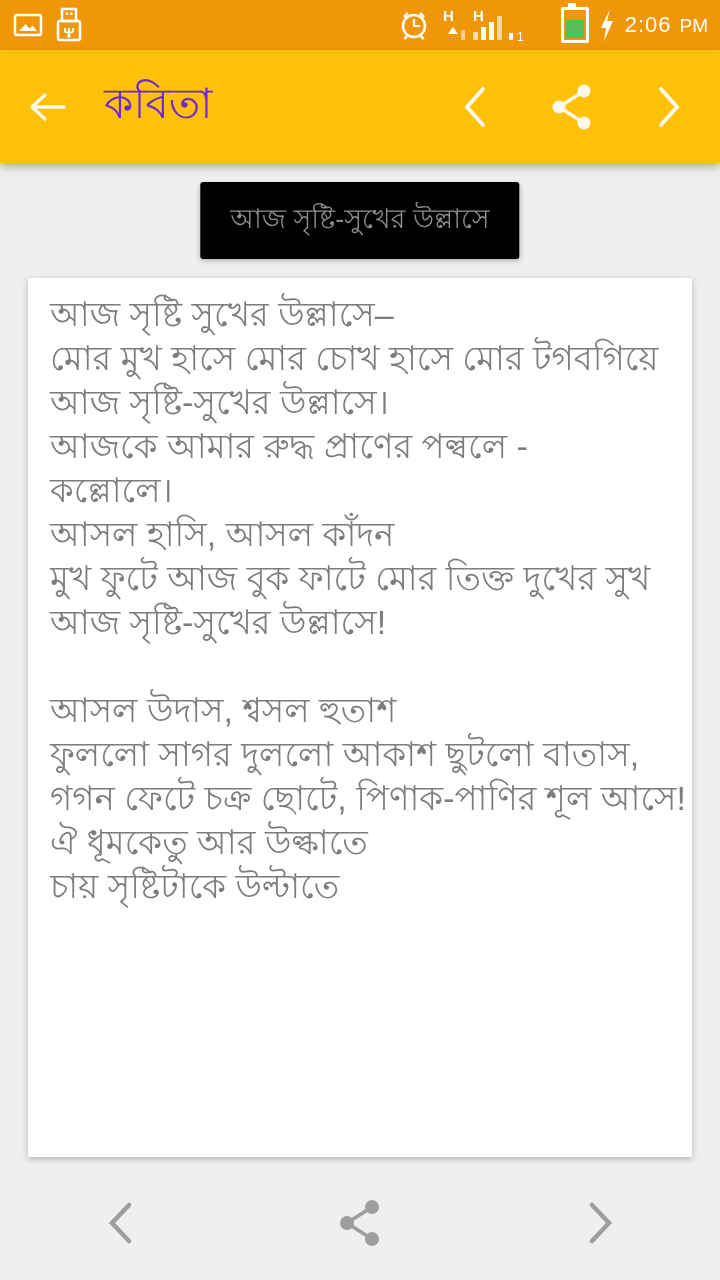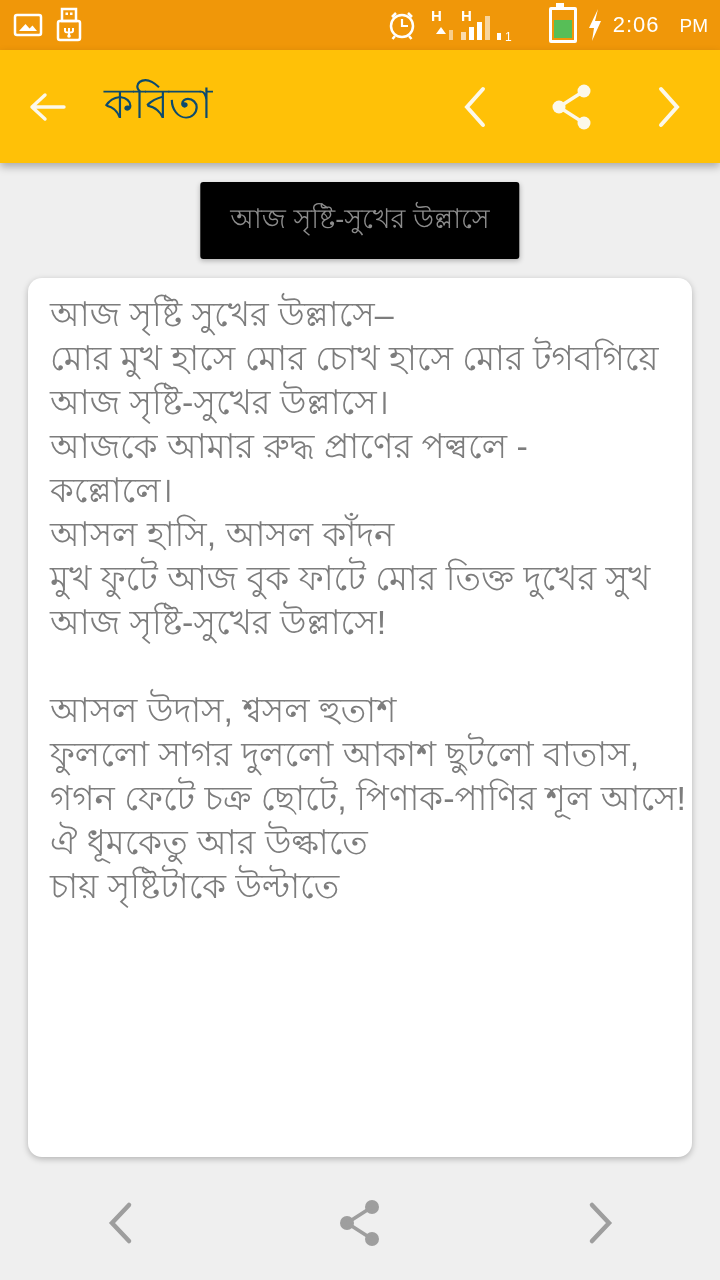--- a/index.html
+++ b/index.html
@@ -10,46 +10,46 @@
     -webkit-font-smoothing:antialiased;
   }
   
   .status-bar{
     position:absolute;top:0;left:0;width:720px;height:50px;
     background:#F09709;display:flex;align-items:center;justify-content:space-between;
     padding:0 12px;box-sizing:border-box;color:#fff;
   }
   .sb-left,.sb-right{display:flex;align-items:center;gap:10px;}
   .sb-time{font-size:22px;color:#fff;letter-spacing:1px;}
-  .sb-ampm{font-size:19px;color:#fff;margin-left:20px;}
+  .sb-ampm{font-size:19px;color:#fff;margin-left:8px;}
   .battery{position:relative;width:22px;height:30px;border:3px solid #fff;border-radius:2px;margin-left:2px;}
   .battery:before{content:"";position:absolute;top:-7px;left:4px;width:8px;height:4px;background:#fff;}
   .battery-fill{position:absolute;left:2px;right:2px;bottom:2px;height:60%;background:#57BE57;}
   
   .app-bar{
     position:absolute;top:50px;left:0;width:720px;height:113px;
     background:#FFC107;display:flex;align-items:center;
     padding:0 24px;box-sizing:border-box;
     box-shadow:0 4px 8px rgba(0,0,0,0.28);
   }
-  .app-title{color:#0c4a6e;font-size:42px;margin-left:34px;flex:0 0 auto;text-align:right;}
+  .app-title{color:#6d28d9;font-size:42px;margin-left:34px;flex:0 0 auto;text-align:right;}
   .app-bar-spacer{flex:1;}
   .app-bar .nav-group{display:flex;align-items:center;gap:62px;margin-right:14px;}
   .icon-btn{background:none;border:none;padding:0;margin:0;cursor:pointer;display:flex;align-items:center;justify-content:center;}
   
   .title-card{
     position:absolute;top:182px;left:50%;transform:translateX(-50%);
     background:#000000;border-radius:3px;box-shadow:0 2px 5px rgba(0,0,0,0.25);
     padding:16px 30px;white-space:nowrap;
     font-size:27px;color:#8C8C8C;
   }
   
   .poem-card{
     position:absolute;top:278px;left:28px;width:664px;height:879px;
-    background:#fff;border-radius:14px;box-shadow:0 2px 6px rgba(0,0,0,0.25);
+    background:#fff;border-radius:1px;box-shadow:0 2px 6px rgba(0,0,0,0.25);
     box-sizing:border-box;padding:14px 20px 0 22px;overflow:hidden;
   }
   .poem-line{
     font-size:34px;line-height:44px;min-height:44px;
     color:#7D7D7D;white-space:nowrap;
   }
   
   .bottom-bar{
     position:absolute;left:0;top:1175px;width:720px;height:95px;
     display:grid;grid-template-columns:1fr 1fr 1fr;align-items:center;justify-items:center;

